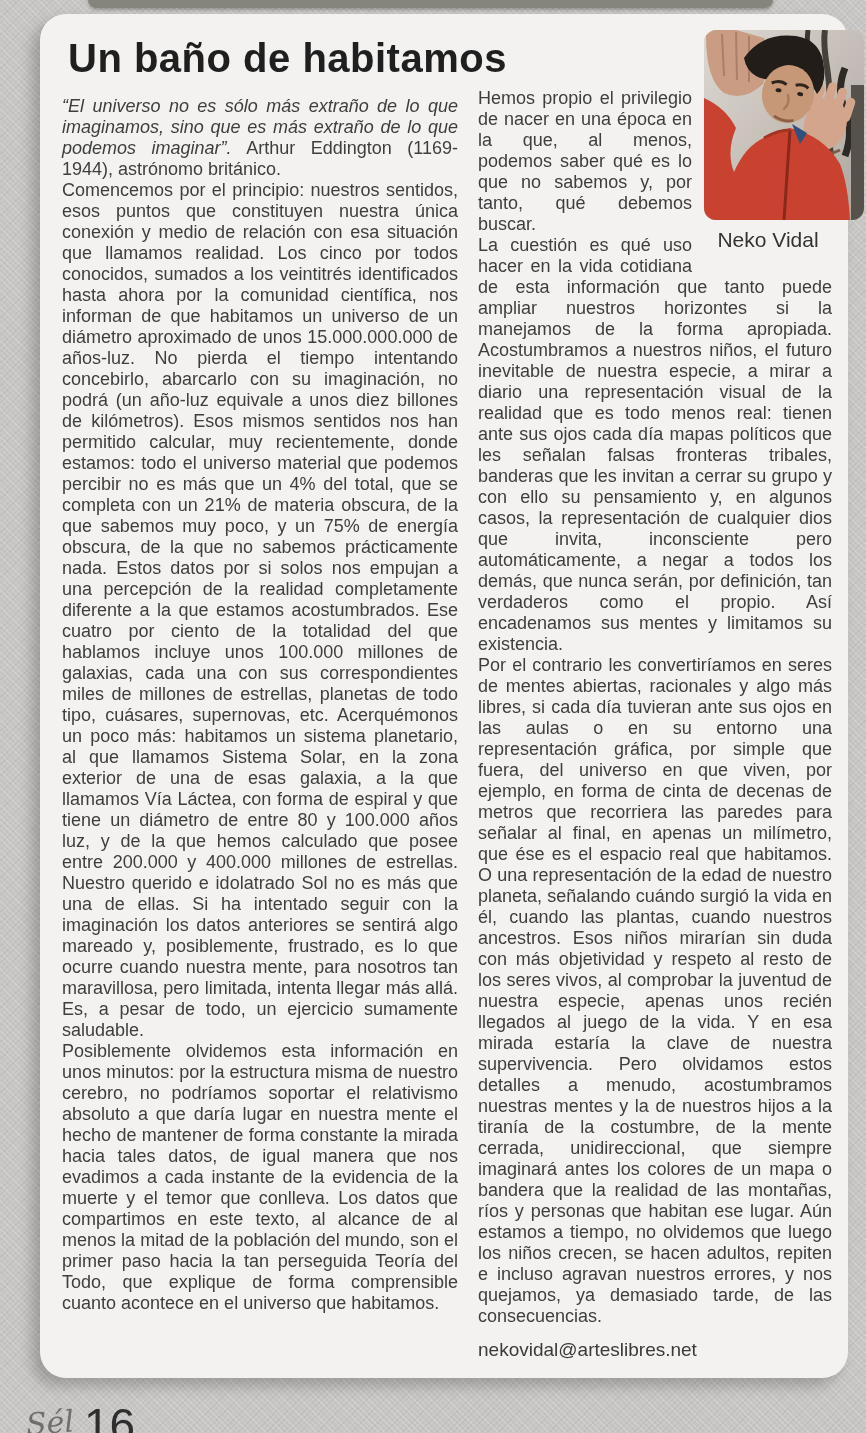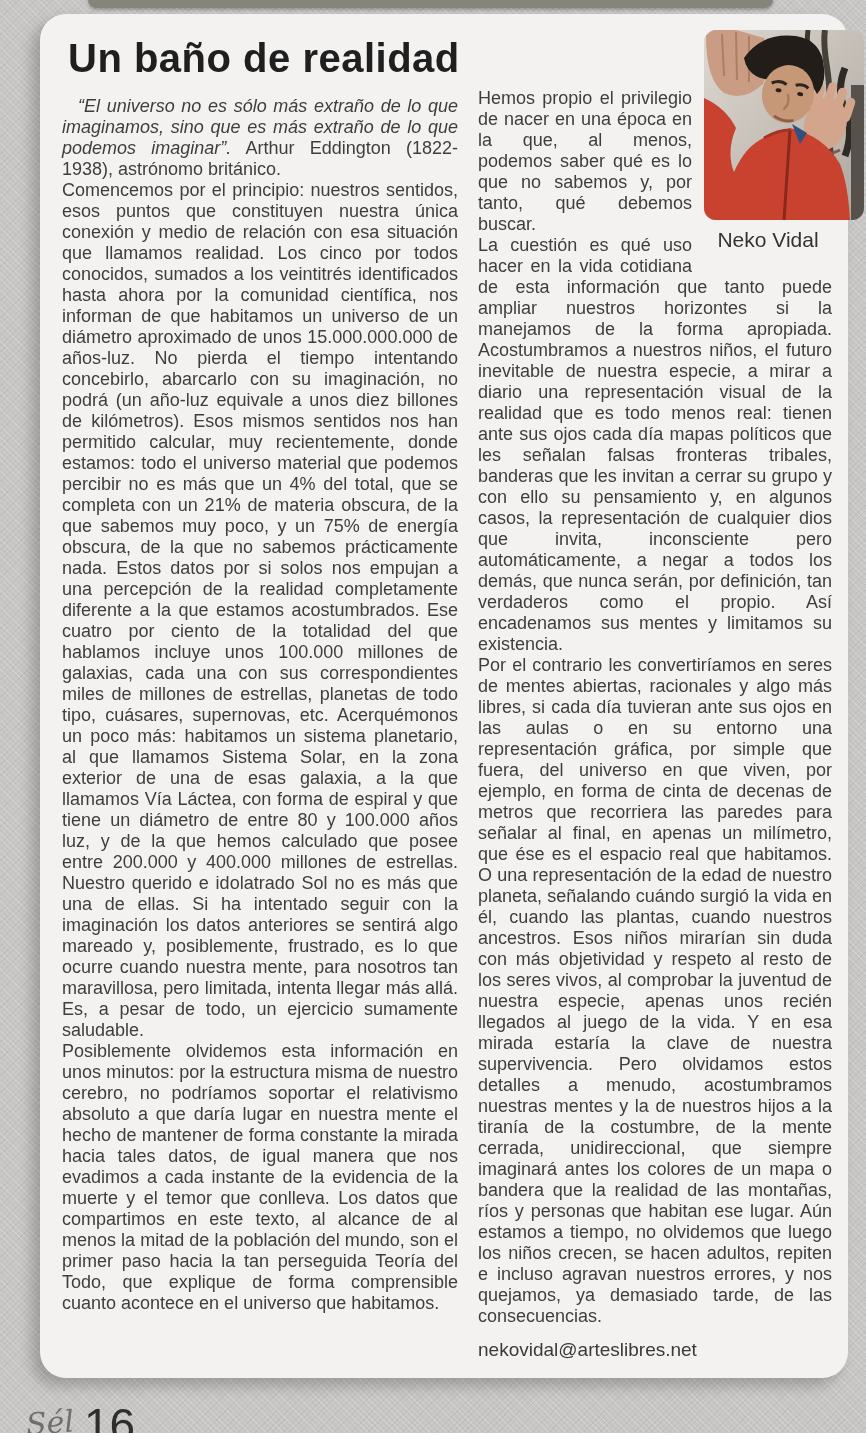--- a/index.html
+++ b/index.html
@@ -47,21 +47,21 @@
   }
   .col-left  { width: 396px; }
   .col-right { width: 354px; margin-top: -8px; }
   .col-left p, .col-right p {
     margin: 0;
     font-size: 18px;
     line-height: 21px;
     color: #3e3e3e;
     text-align: justify;
   }
-  .quote-text { font-style: italic; margin-left: 16px; }
+  .quote-text { font-style: italic; }
   .photo-box {
     float: right;
     width: 128px;
     margin: -58px 0 6px 12px;
     text-align: center;
   }
   .photo-frame {
     width: 160px; height: 190px;
     border-radius: 12px;
     overflow: hidden;
@@ -102,26 +102,26 @@
     line-height: 1;
     margin-top: 4px;
   }
 </style>
 </head>
 <body>
 
 <div class="top-bar"></div>
 
 <div class="card">
-  <h1 class="headline">Un baño de realidad</h1>
+  <h1 class="headline">Un baño de habitamos</h1>
 
   <div class="columns">
 
     <div class="col-left">
-      <p><span class="quote-text">“El universo no es sólo más extraño de lo que imaginamos, sino que es más extraño de lo que podemos imaginar”.</span><span> Arthur Eddington (1822-1938), astrónomo británico.</span></p>
+      <p><span class="quote-text">“El universo no es sólo más extraño de lo que imaginamos, sino que es más extraño de lo que podemos imaginar”.</span><span> Arthur Eddington (1169-1944), astrónomo británico.</span></p>
       <p>Comencemos por el principio: nuestros sentidos, esos puntos que constituyen nuestra única conexión y medio de relación con esa situación que llamamos realidad. Los cinco por todos conocidos, sumados a los veintitrés identificados hasta ahora por la comunidad científica, nos informan de que habitamos un universo de un diámetro aproximado de unos 15.000.000.000 de años-luz. No pierda el tiempo intentando concebirlo, abarcarlo con su imaginación, no podrá (un año-luz equivale a unos diez billones de kilómetros). Esos mismos sentidos nos han permitido calcular, muy recientemente, donde estamos: todo el universo material que podemos percibir no es más que un 4% del total, que se completa con un 21% de materia obscura, de la que sabemos muy poco, y un 75% de energía obscura, de la que no sabemos prácticamente nada. Estos datos por si solos nos empujan a una percepción de la realidad completamente diferente a la que estamos acostumbrados. Ese cuatro por ciento de la totalidad del que hablamos incluye unos 100.000 millones de galaxias, cada una con sus correspondientes miles de millones de estrellas, planetas de todo tipo, cuásares, supernovas, etc. Acerquémonos un poco más: habitamos un sistema planetario, al que llamamos Sistema Solar, en la zona exterior de una de esas galaxia, a la que llamamos Vía Láctea, con forma de espiral y que tiene un diámetro de entre 80 y 100.000 años luz, y de la que hemos calculado que posee entre 200.000 y 400.000 millones de estrellas. Nuestro querido e idolatrado Sol no es más que una de ellas. Si ha intentado seguir con la imaginación los datos anteriores se sentirá algo mareado y, posiblemente, frustrado, es lo que ocurre cuando nuestra mente, para nosotros tan maravillosa, pero limitada, intenta llegar más allá. Es, a pesar de todo, un ejercicio sumamente saludable.</p>
       <p>Posiblemente olvidemos esta información en unos minutos: por la estructura misma de nuestro cerebro, no podríamos soportar el relativismo absoluto a que daría lugar en nuestra mente el hecho de mantener de forma constante la mirada hacia tales datos, de igual manera que nos evadimos a cada instante de la evidencia de la muerte y el temor que conlleva. Los datos que compartimos en este texto, al alcance de al menos la mitad de la población del mundo, son el primer paso hacia la tan perseguida Teoría del Todo, que explique de forma comprensible cuanto acontece en el universo que habitamos.</p>
     </div>
 
     <div class="col-right">
       <div class="photo-box">
         <div class="photo-frame">
           <svg viewBox="0 0 160 190" xmlns="http://www.w3.org/2000/svg">
             <defs>
               <linearGradient id="pbg" x1="0" y1="0" x2="1" y2="1">

